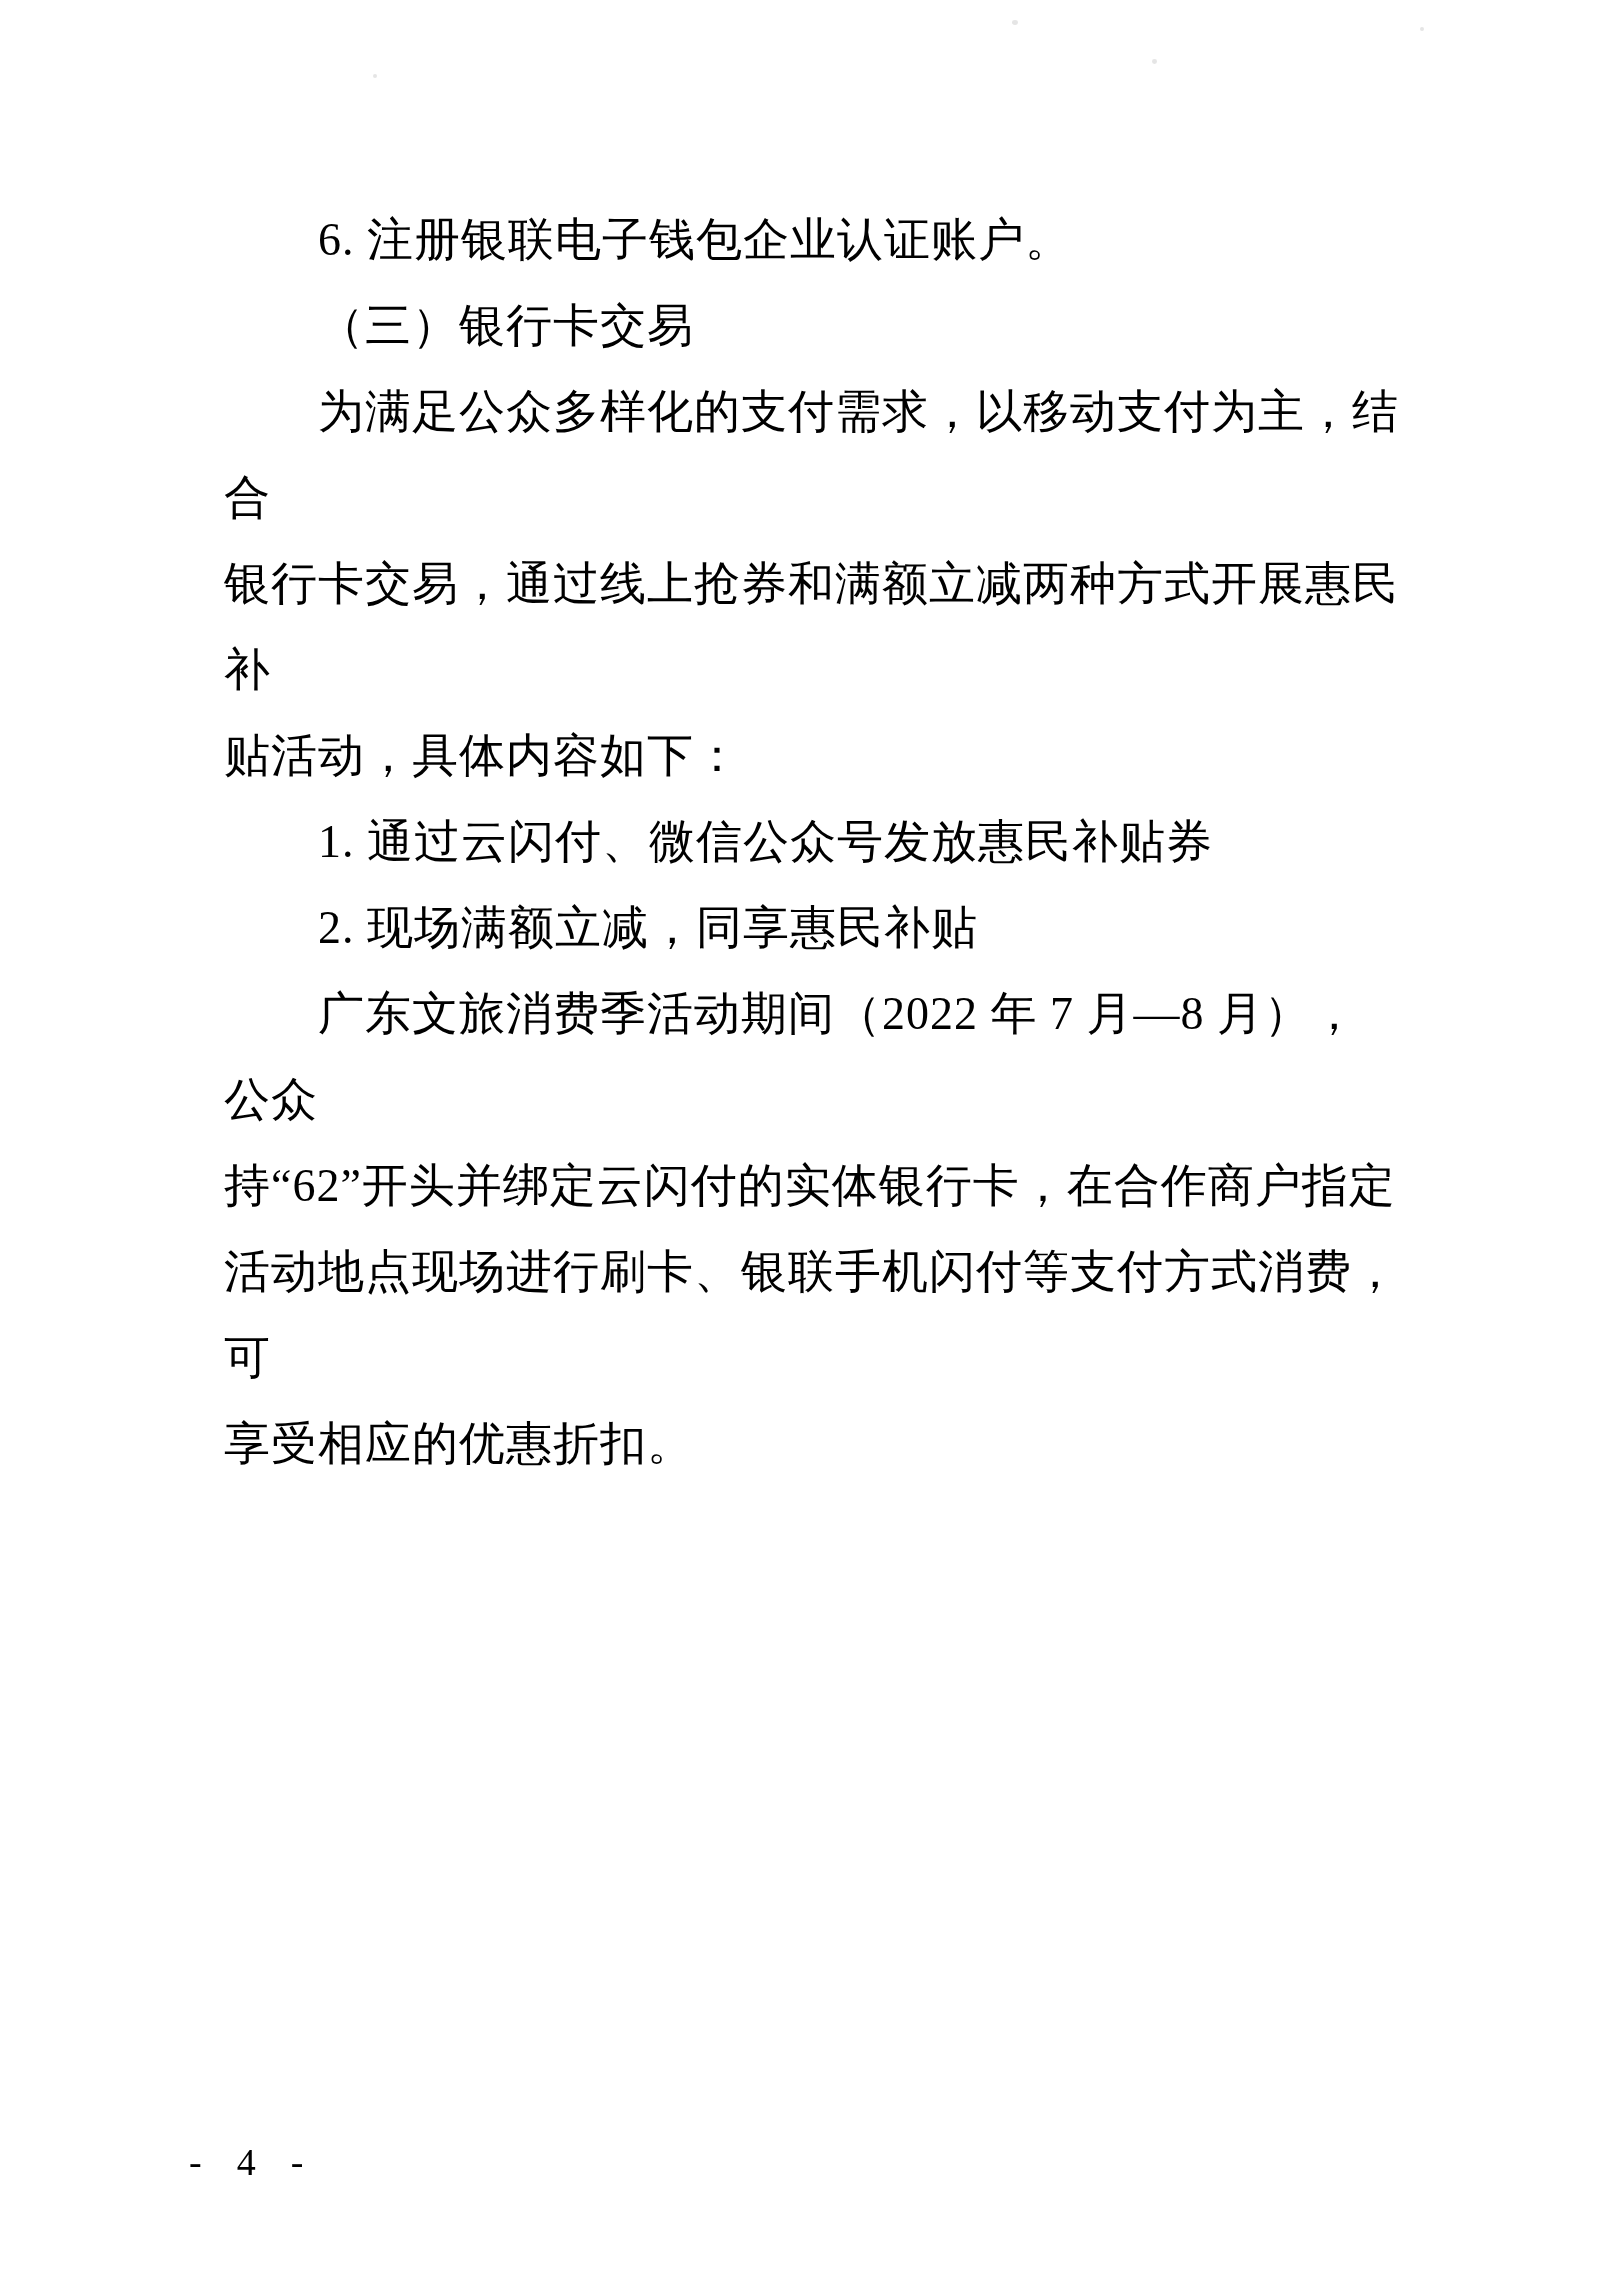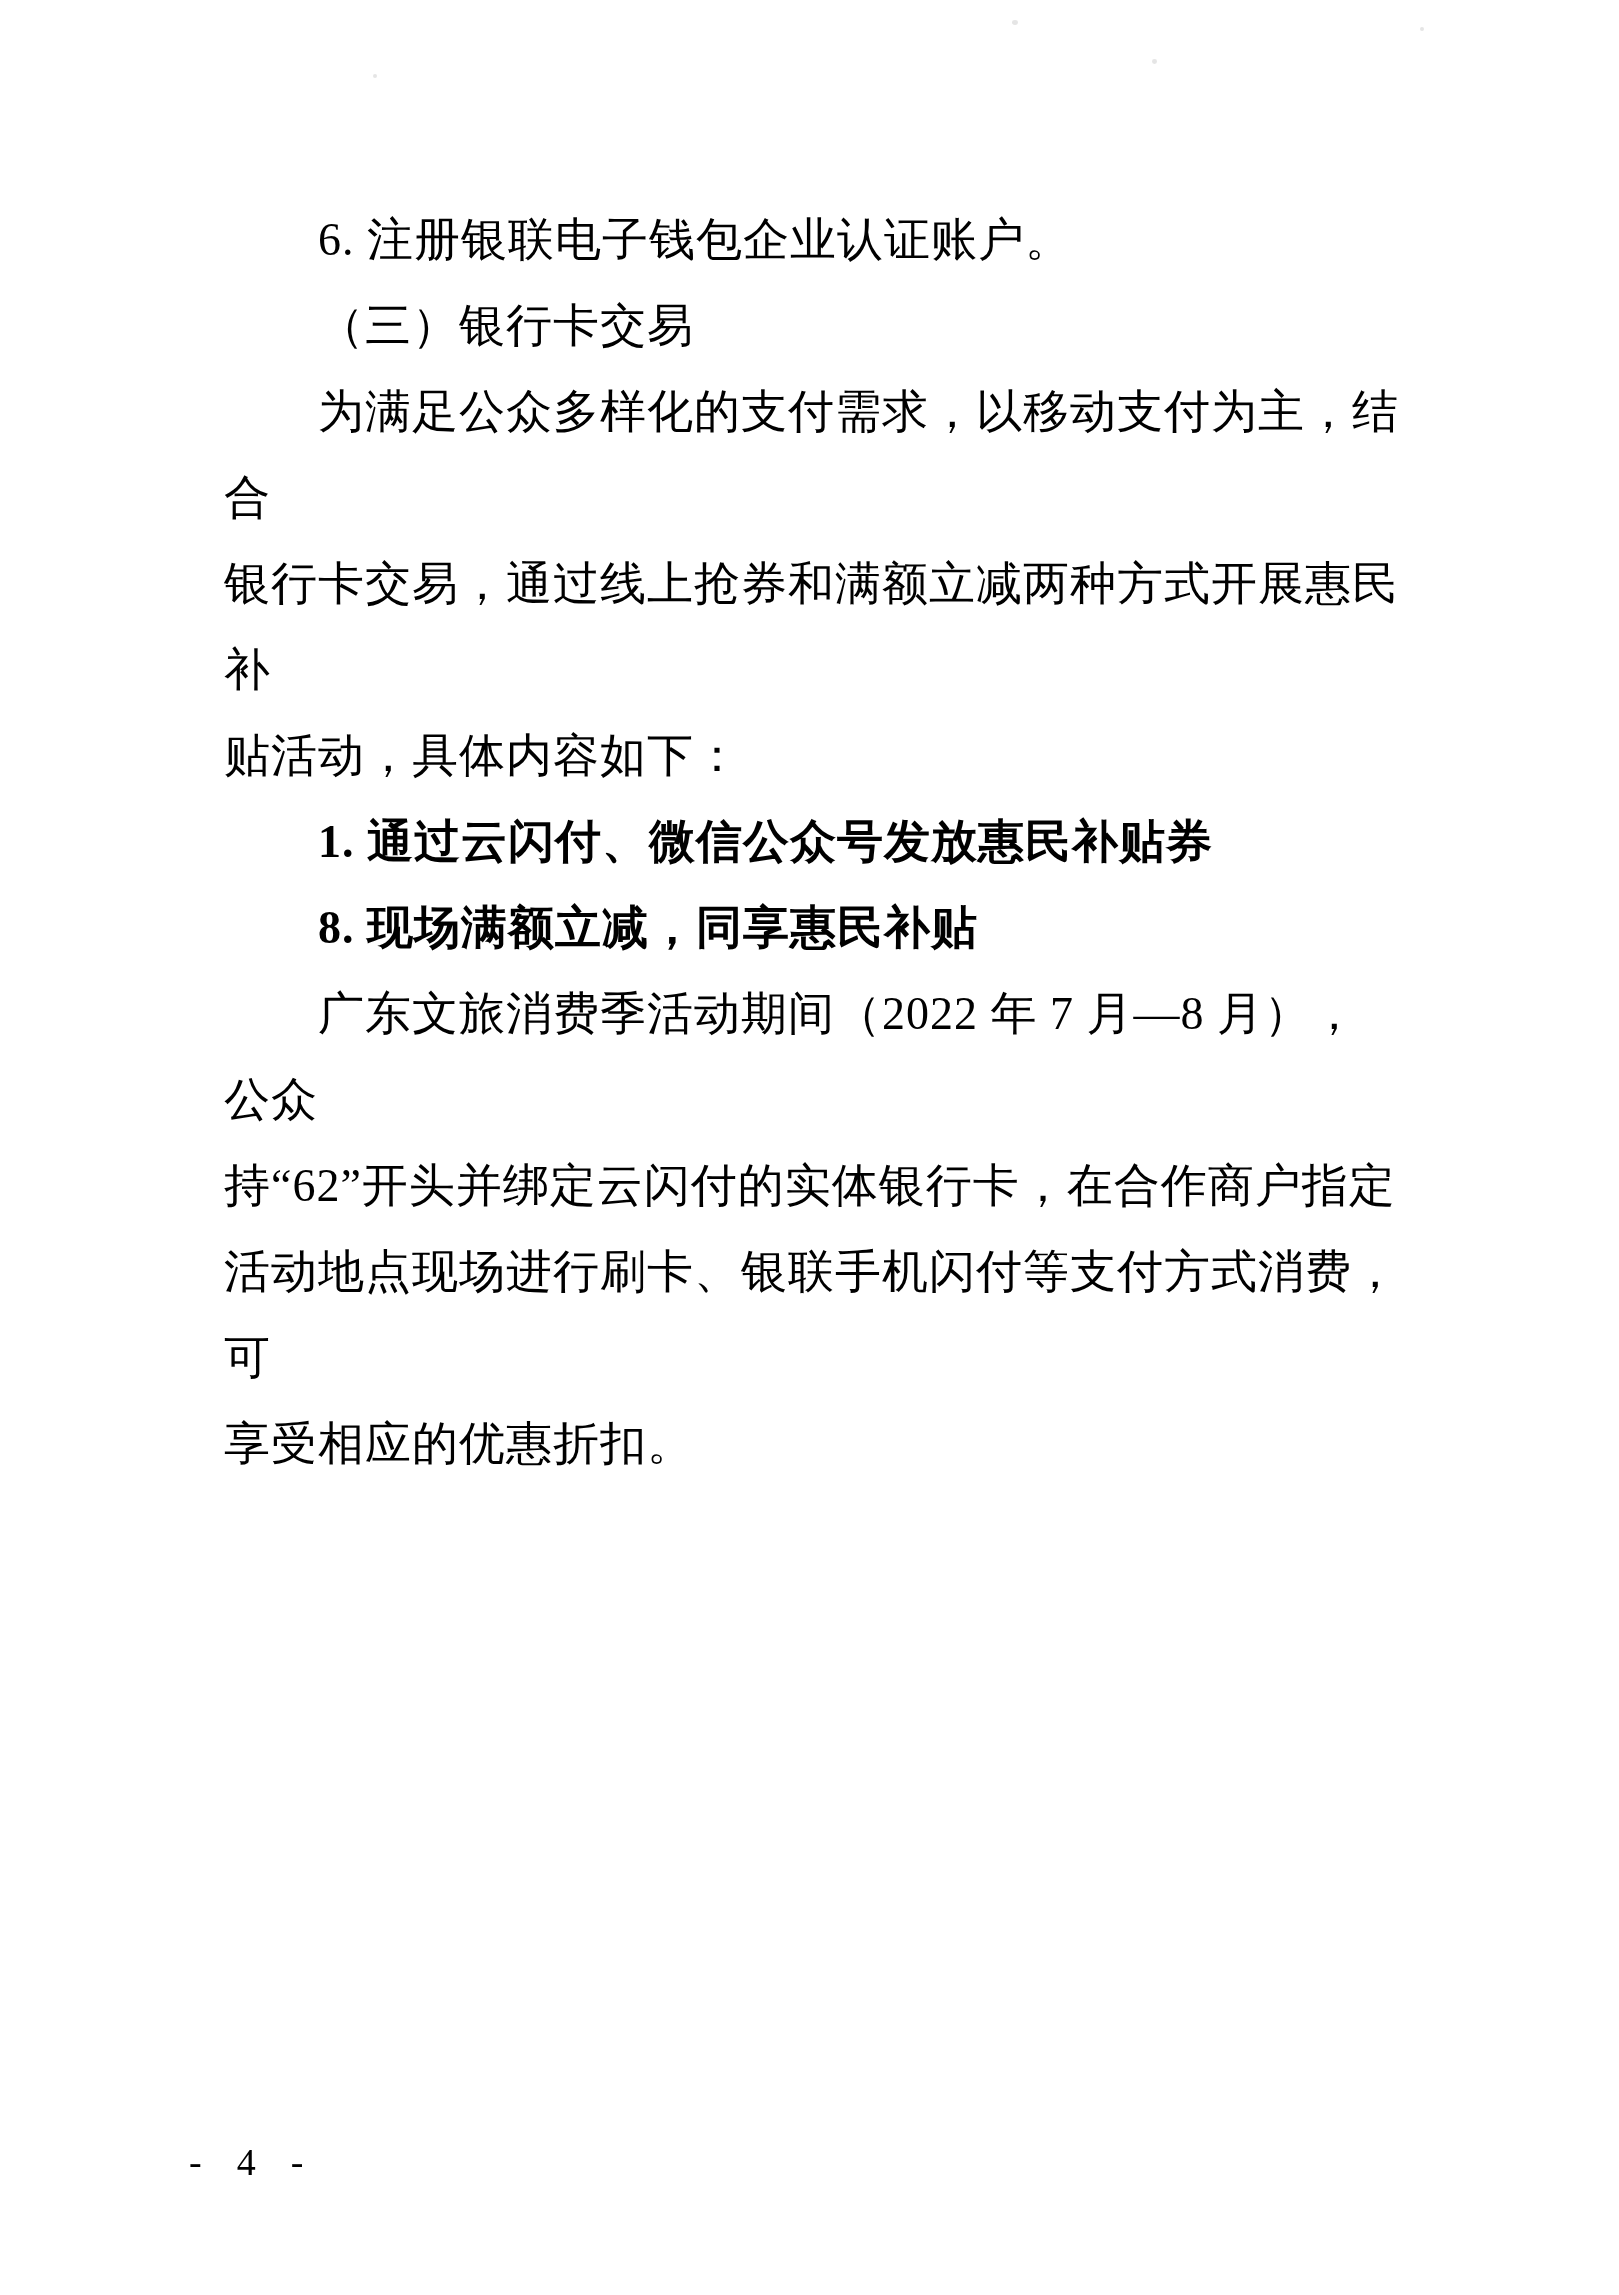--- a/index.html
+++ b/index.html
@@ -27,21 +27,21 @@
     padding: 0;
     font-size: 46px;
     line-height: 86px;
     letter-spacing: 1px;
     white-space: pre-line;       
     text-indent: 94px;          
     text-align: left;
     font-weight: normal;
   }
   .content p.bold {
-    font-weight: bold;
+    font-weight: normal;
   }
   .footer {
     position: absolute;
     left: 189px;
     top: 2140px;
     font-size: 38px;
     letter-spacing: 12.8px;
     font-family: "Liberation Serif", "DejaVu Serif", serif;
     color: #000000;
     white-space: pre;
@@ -73,21 +73,21 @@
 
     <p>（三）银行卡交易</p>
 
     <p>为满足公众多样化的支付需求，以移动支付为主，结合
 银行卡交易，通过线上抢券和满额立减两种方式开展惠民补
 贴活动，具体内容如下：</p>
 
     <p class="bold">1. 通过云闪付、微信公众号发放惠民补贴券</p>
 
 
-    <p class="bold">8. 现场满额立减，同享惠民补贴</p>
+    <p class="bold">2. 现场满额立减，同享惠民补贴</p>
 
     <p>广东文旅消费季活动期间（2022 年 7 月—8 月），公众
 持“62”开头并绑定云闪付的实体银行卡，在合作商户指定
 活动地点现场进行刷卡、银联手机闪付等支付方式消费，可
 享受相应的优惠折扣。</p>
   </div>
 
   <div class="footer">- 4 -</div>
 </div>
 

